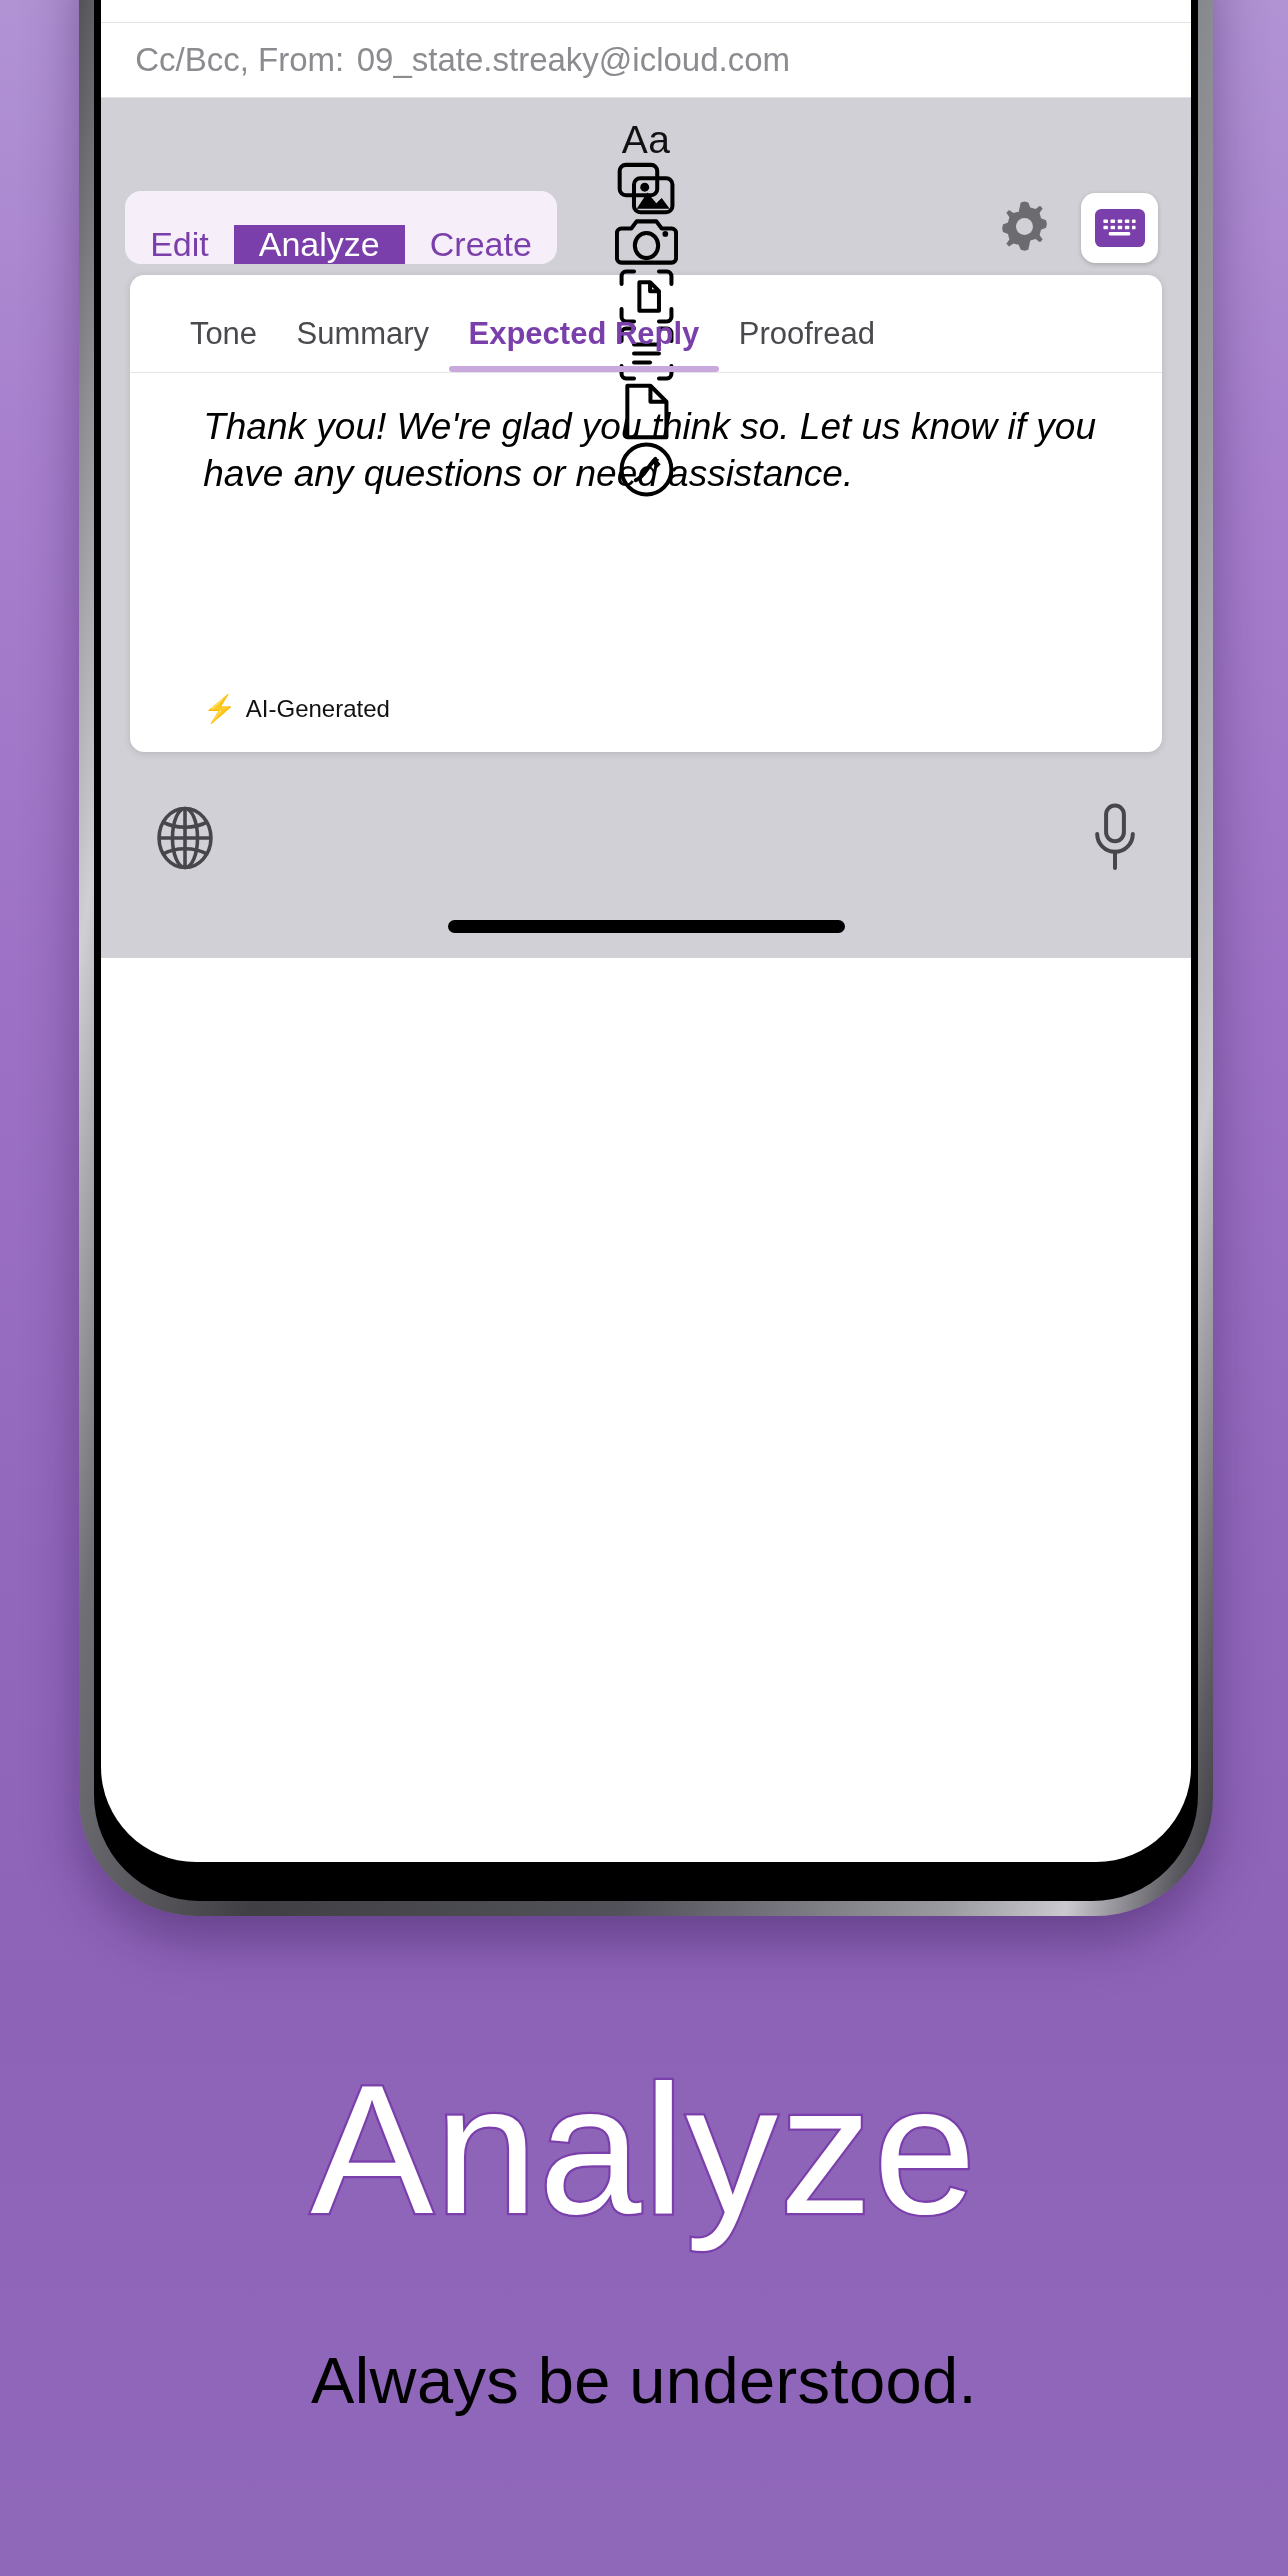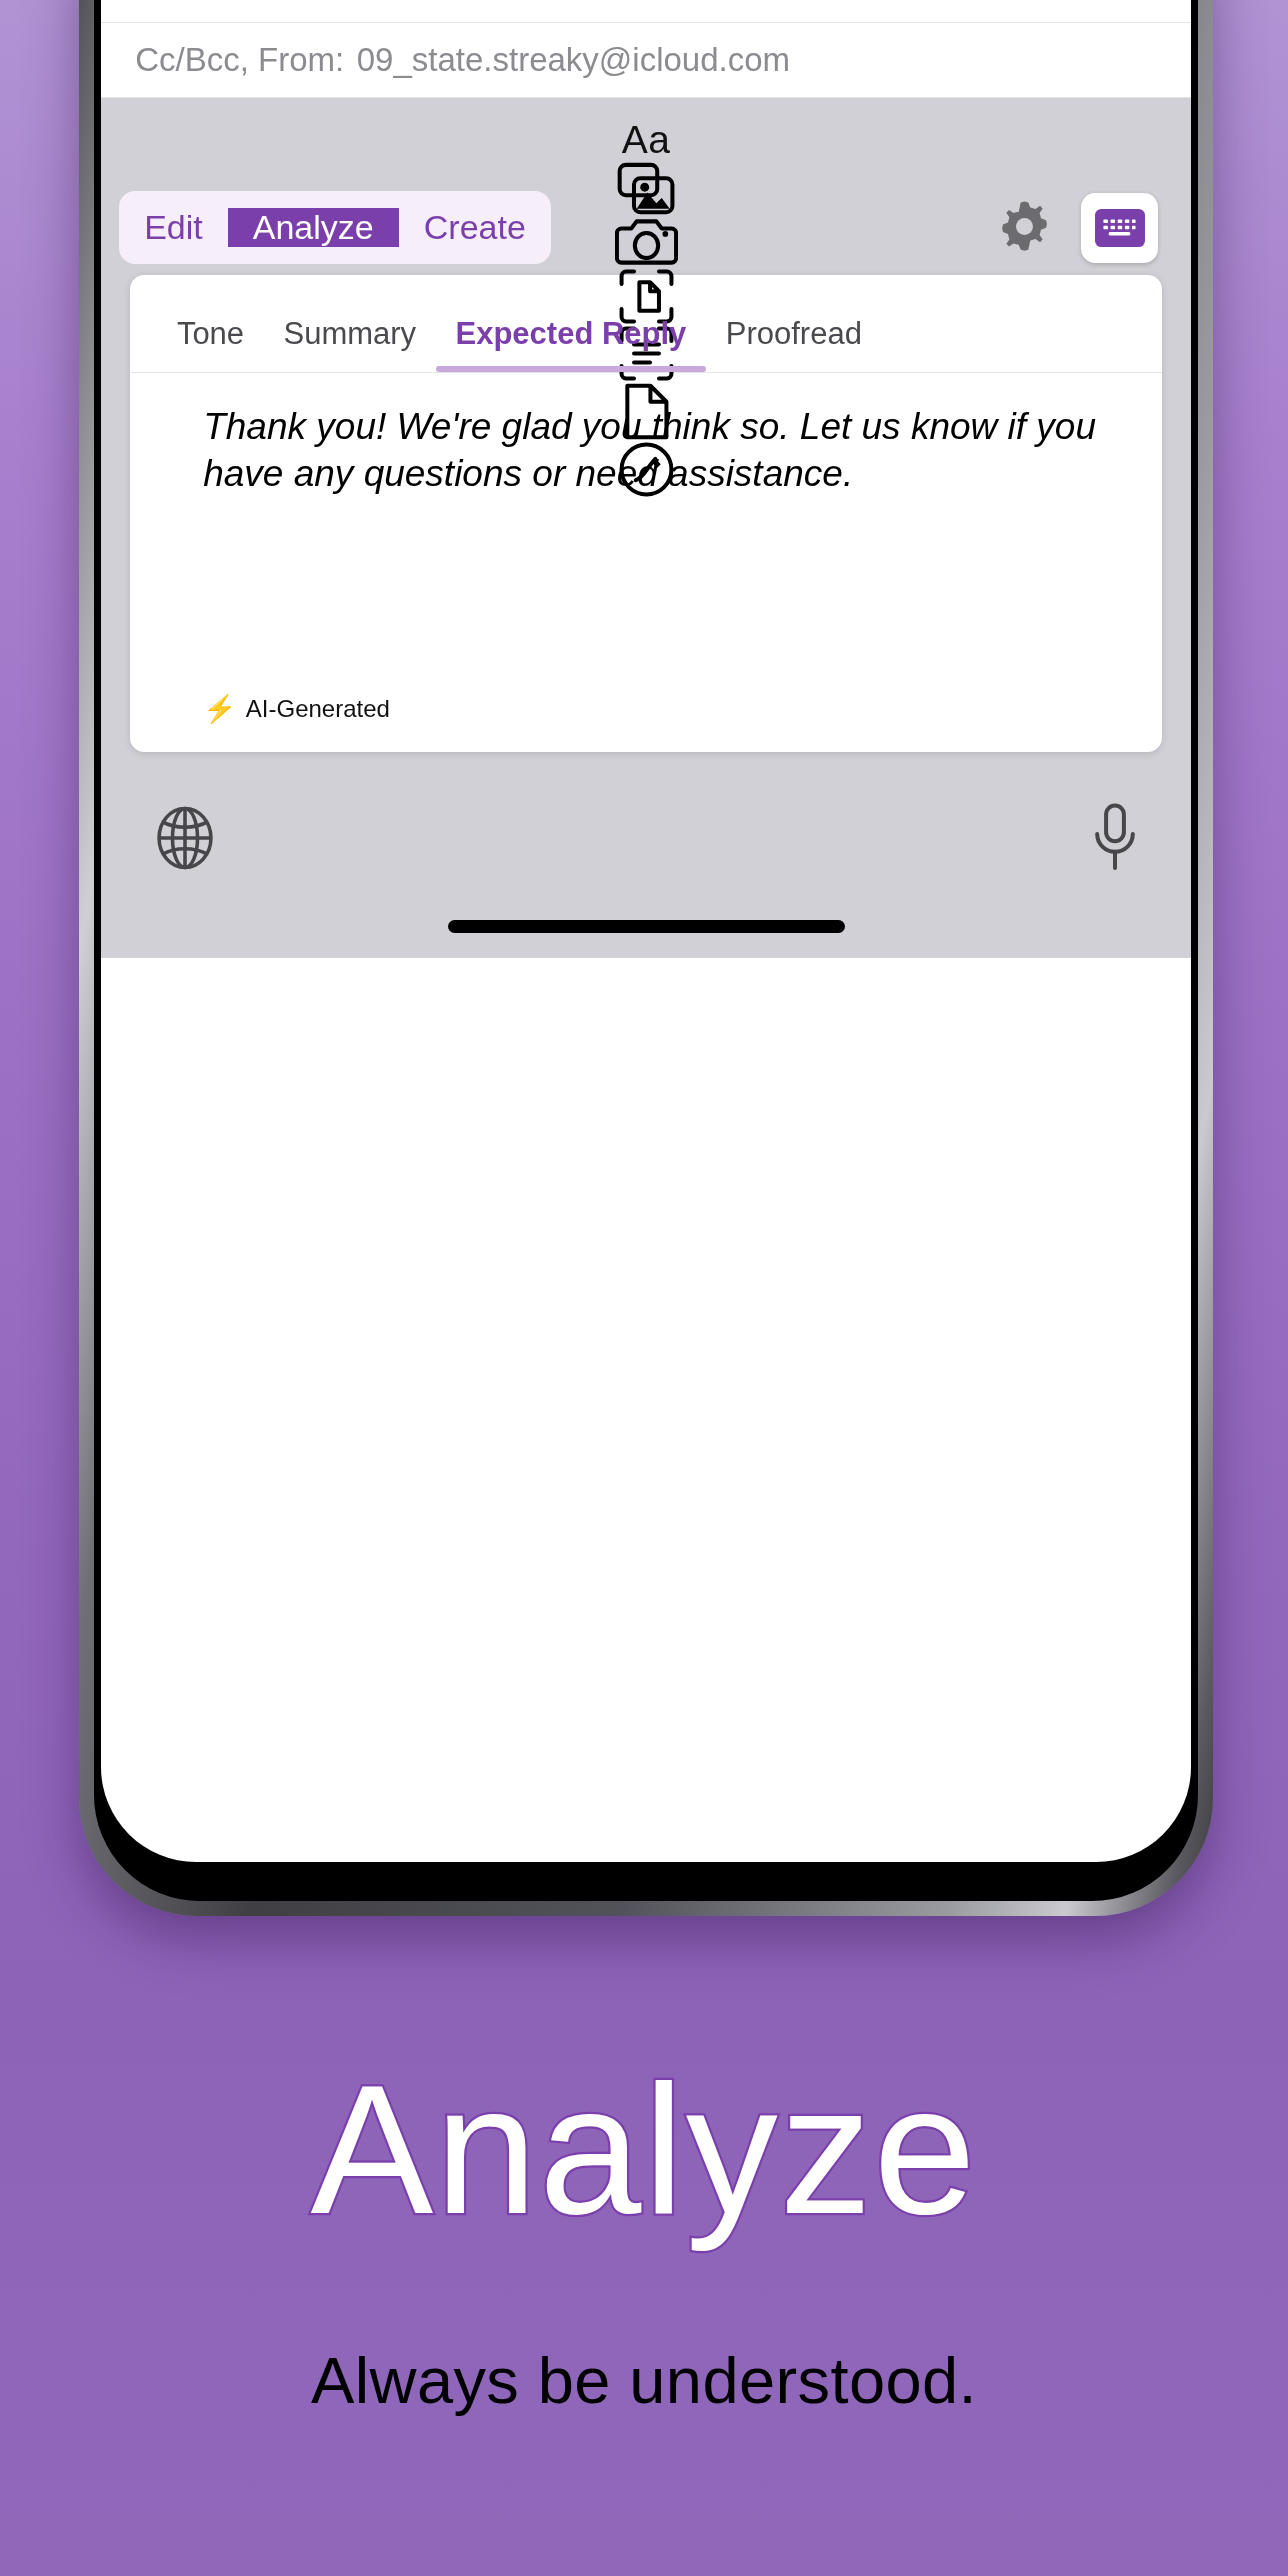--- a/index.html
+++ b/index.html
@@ -92,26 +92,26 @@
   }
   .aa{font-size:39px;letter-spacing:0.4px;color:#111;font-family:"Liberation Sans",sans-serif;}
 
   
   .seg-row{
     display:flex;align-items:center;
     padding:0 27px 0 9px;
     height:95px;
   }
   .segmented{
-    display:flex;align-items:center;
+    display:flex;align-items:flex-end;
     background:#f6effa;
     border-radius:16px;
     overflow:hidden;
     height:73px;
-    margin-left:9px;
+    margin-left:15px;
   }
   .segmented .seg{
     display:flex;align-items:center;justify-content:center;
     padding:0 25px;
     font-size:34px;
     color:#7b3fab;
   }
   .segmented .seg.active{
     background:#7b3fab;color:#fff;
   }
@@ -133,21 +133,21 @@
 
   
   .card-wrap{padding:0 29px;}
   .card{
     background:#fff;border-radius:14.3px;overflow:hidden;
     box-shadow:0 1.8px 7.2px rgba(0,0,0,.12);
   }
   .tabs{
     display:flex;align-items:flex-end;
     border-bottom:0.9px solid #e6e6e9;
-    padding:0 27px;
+    padding:0 40px;
     height:97px;
     text-align:center;
   }
   .tab{
     font-size:31px;color:#4a4a4e;
     padding:0 19.7px 19.7px 19.7px;
     position:relative;
   }
   .tab.active{color:#7b3fab;font-weight:bold;}
   .tab.active:after{

